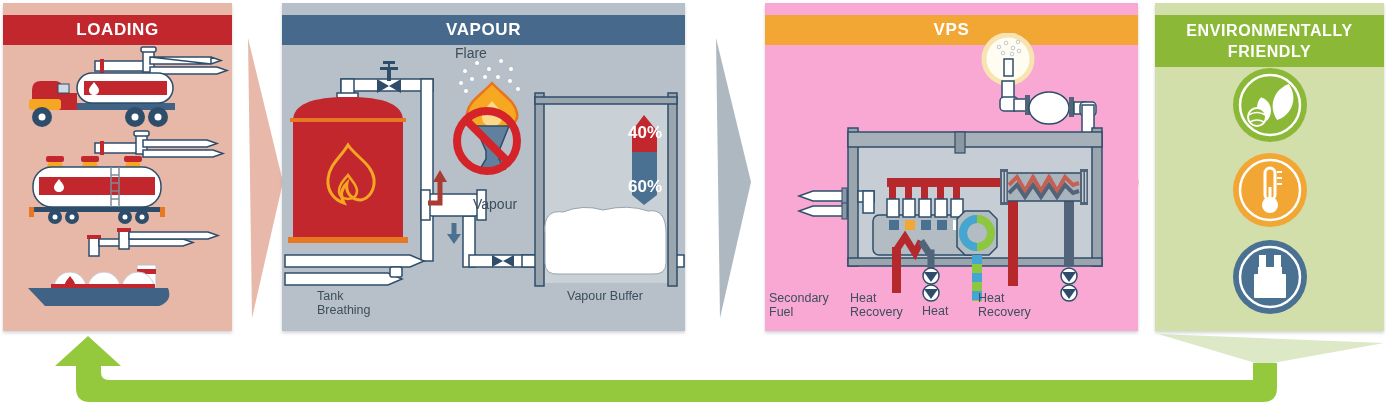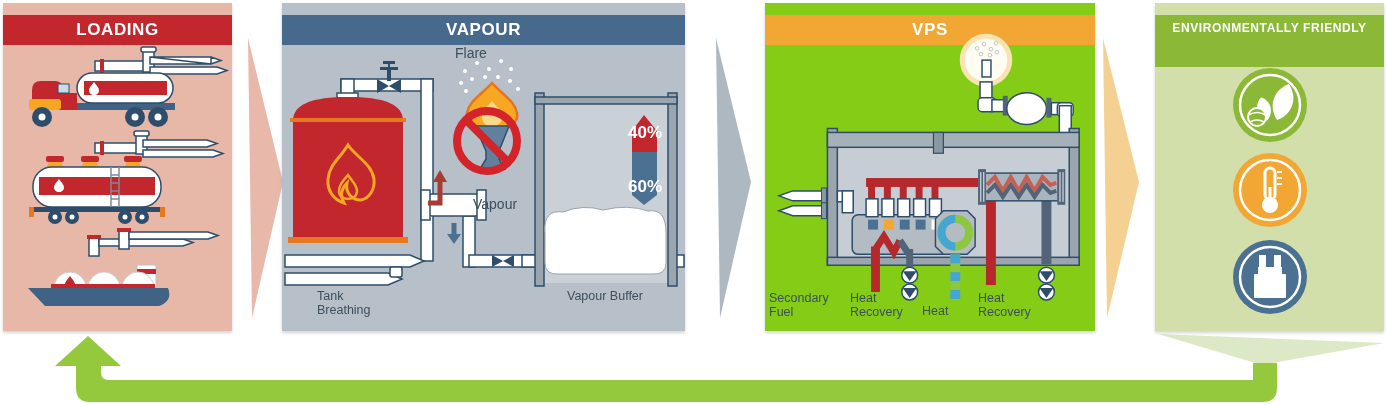--- a/index.html
+++ b/index.html
@@ -2,21 +2,21 @@
 <html><head>
 <meta charset="utf-8">
 <style>
   html,body{margin:0;padding:0;background:#fff;}
   #stage{position:relative;width:1386px;height:405px;background:#fff;overflow:hidden;
          font-family:"Liberation Sans", sans-serif;}
   .panel{position:absolute;top:3px;height:328px;box-shadow:0 2px 3px rgba(120,130,140,.35);}
   .panel-header{position:absolute;left:0;top:0;width:100%;color:#fff;font-weight:bold;
                 font-size:17px;letter-spacing:.6px;text-align:center;margin-top:12px;}
   .hdr1{height:30px;line-height:30px;}
-  .hdr2{height:52px;line-height:1.3;padding-top:6px;box-sizing:border-box;font-size:12px;}
+  .hdr2{height:52px;line-height:1.3;padding-top:6px;box-sizing:border-box;font-size:16px;}
   .panel-body{position:absolute;left:0;bottom:0;width:100%;}
   .lbl{position:absolute;color:#3d4e5c;font-size:12.5px;line-height:1.15;text-align:left;}
   .lbl-big{font-size:14px;}
   .gauge-txt{position:absolute;color:#fff;font-size:17px;font-weight:bold;text-align:center;width:34px;}
   svg{display:block;}
   .pipe{fill:#ffffff;stroke:#2e4d6b;stroke-width:1.5;}
   .navy{fill:#2e4d6b;}
   .dot{fill:#fff;stroke:#98a4ae;stroke-width:.6;}
 </style>
 </head>
@@ -216,21 +216,21 @@
     </svg>
 
     <div class="lbl lbl-big" style="left:173px;top:42px;width:60px;">Flare</div>
     <div class="lbl lbl-big" style="left:191px;top:193px;width:60px;">Vapour</div>
     <div class="lbl" style="left:35px;top:286px;width:80px;">Tank Breathing</div>
     <div class="lbl" style="left:285px;top:286px;width:80px;">Vapour Buffer</div>
     <div class="gauge-txt" style="left:346px;top:120px;">40%</div>
     <div class="gauge-txt" style="left:346px;top:174px;">60%</div>
   </div>
 
-  <div class="panel" style="left:765px;width:330px;background:#84cc16;">
+  <div class="panel" style="left:765px;width:373px;background:#f9a8d4;">
     <div class="panel-header hdr1" style="background:#f2a633;">
       <span>VPS</span>
     </div>
     <svg class="panel-body" style="top:30px;height:298px;" width="333" height="298" viewBox="0 0 333 298">
 
       <g>
         <circle cx="223" cy="26" r="24" fill="#fffcf2" stroke="#f8e3b3" stroke-width="5"></circle>
         <rect x="219" y="26" width="9" height="17" class="pipe"></rect>
         <circle class="dot" cx="214" cy="14" r="1.8"></circle>
           <circle class="dot" cx="221" cy="10" r="1.8"></circle>

